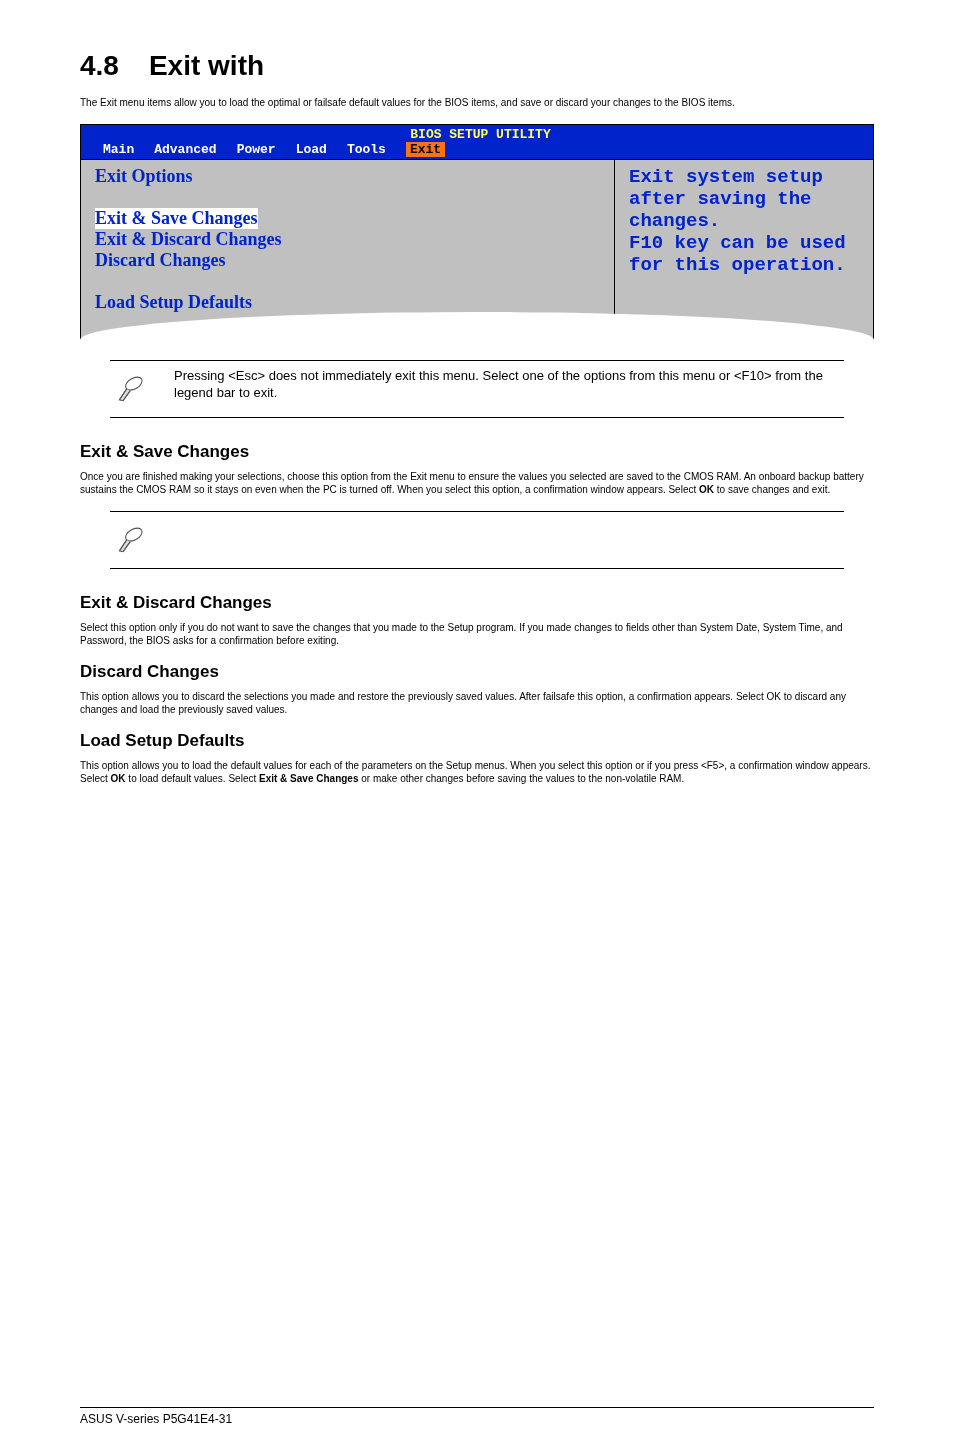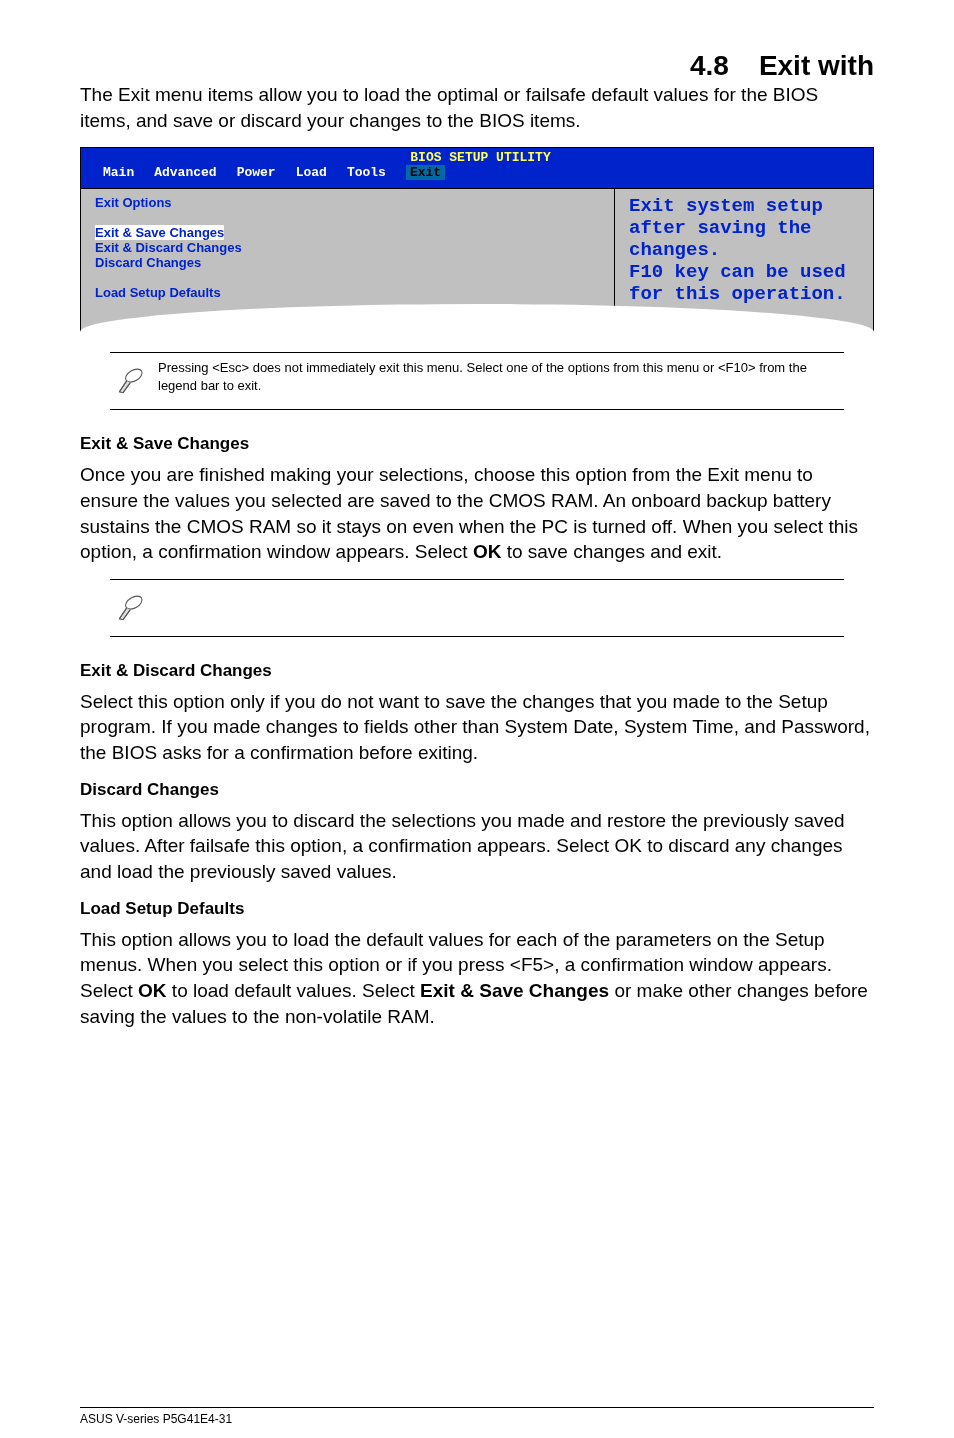--- a/index.html
+++ b/index.html
@@ -13,32 +13,32 @@
     width: 954px;
     min-height: 1438px;
     padding: 50px 80px 30px 80px;
     box-sizing: border-box;
     position: relative;
   }
   .h1-line {
     display: flex;
     align-items: baseline;
     gap: 30px;
-    justify-content: flex-end;
+    margin-bottom: 14px;
   }
   .h1-num {
     font-size: 28px;
     font-weight: bold;
   }
   .h1-title {
     font-size: 28px;
     font-weight: bold;
   }
   .body-text {
-    font-size: 19px;
+    font-size: 10px;
     line-height: 1.35;
     margin: 0 0 14px 0;
   }
   .bios-outer {
     border: 1px solid #000;
     background: #0023cc;
     margin: 10px 0 20px 0;
     position: relative;
   }
   .bios-title {
@@ -46,42 +46,42 @@
     color: #ffff55;
     font-family: "Courier New", monospace;
     font-weight: bold;
     font-size: 13px;
     padding-top: 2px;
     padding-left: 7px;
   }
   .bios-tabs {
     display: flex;
     gap: 20px;
-    padding: 0 22px 8px 22px;
+    padding: 0 22px 2px 22px;
     font-family: "Courier New", monospace;
     font-size: 13px;
     color: #fff;
     font-weight: bold;
     border-bottom: 1px solid #000;
   }
   .bios-tab.active {
-    background: #0369a1;
+    background: #f97316;
     color: #000;
     padding: 0 4px;
   }
   .bios-content {
     display: flex;
     background: #c0c0c0;
     position: relative;
   }
   .bios-left {
     flex: 1;
     padding: 6px 14px 26px 14px;
-    font-family: Liberation Sans, sans-serif;
-    font-size: 13px;
+    font-family: Liberation Serif, serif;
+    font-size: 18px;
     font-weight: bold;
     color: #0023cc;
     border-right: 1px solid #000;
   }
   .bios-left .sel {
     background: #fff;
     color: #0023cc;
     display: inline-block;
   }
   .bios-right {
@@ -101,21 +101,21 @@
     bottom: -1px;
     left: -1px;
     right: -1px;
     height: 28px;
     background: #fff;
     border-radius: 50% 50% 0 0 / 28px 28px 0 0;
   }
   .note-block {
     display: flex;
     align-items: flex-start;
-    gap: 8px;
+    gap: 24px;
     border-top: 1px solid #000;
     border-bottom: 1px solid #000;
     padding: 6px 4px;
     margin: 10px 30px 24px 30px;
   }
   .note-icon {
     flex-shrink: 0;
     padding-top: 4px;
   }
   .note-icon svg {

